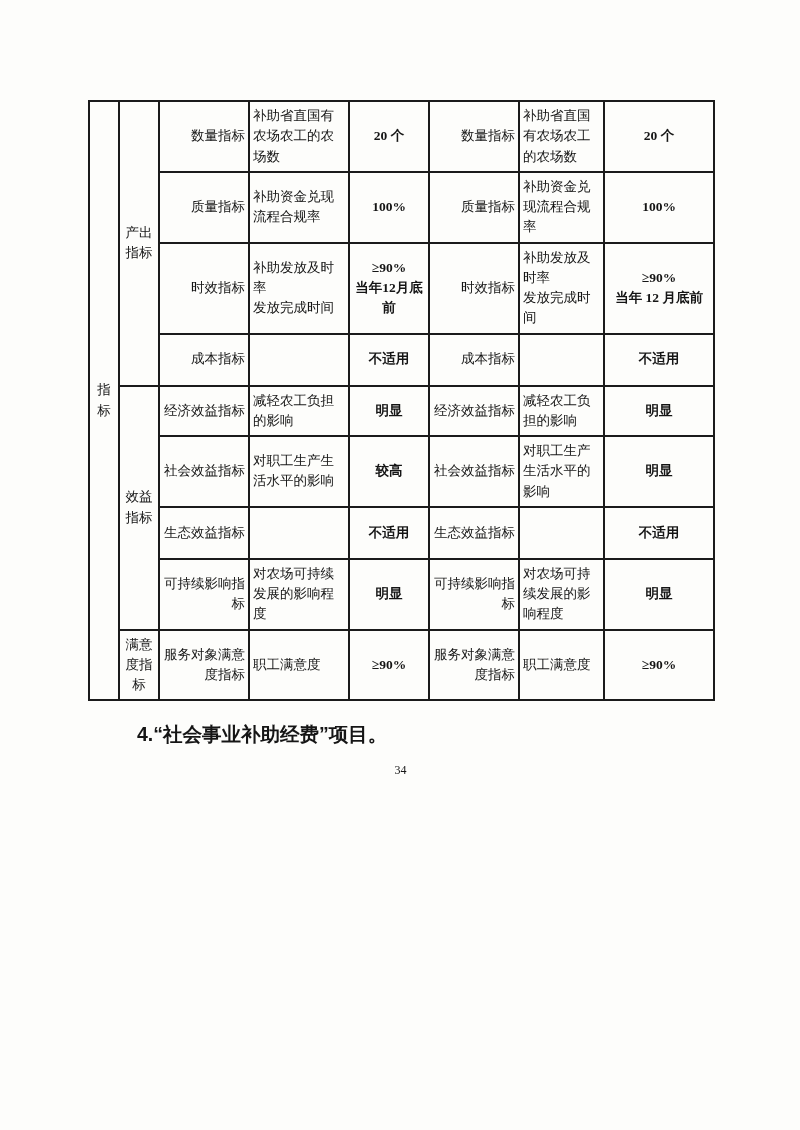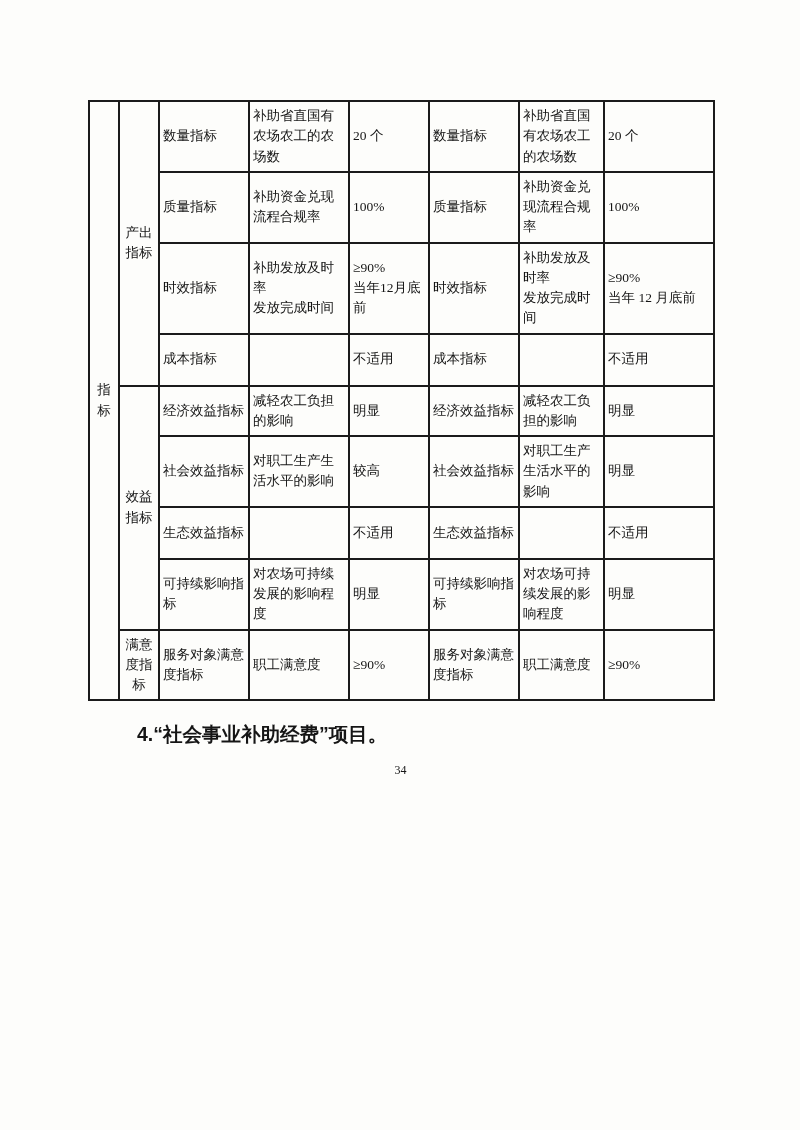--- a/index.html
+++ b/index.html
@@ -13,23 +13,23 @@
     border-collapse:collapse;table-layout:fixed;width:625px;
   }
   table.kpi td{
     border:2px solid #1b1b1b;
     font-size:13.5px;line-height:1.5;
     padding:4px 3px;vertical-align:middle;
     word-break:break-all;
   }
   td.c-axis{vertical-align:top;text-align:center;padding-top:3px;}
   td.c-group{text-align:center;border-radius:19px;}
-  td.c-name{text-align:left;}
+  td.c-name{text-align:right;}
   td.c-desc{text-align:left;white-space:pre-line;}
-  td.c-val{text-align:left;white-space:pre-line;}
+  td.c-val{text-align:center;white-space:pre-line;font-weight:bold;}
   tr.r-short td{height:42px;}
   tr.r-mid td{height:34px;}
   .heading{
     font-family:"Liberation Sans","DejaVu Sans",sans-serif;
     font-weight:bold;font-size:19.5px;
     margin:18px 0 12px 0;text-indent:49px;line-height:30px;
   }
   .para{
     font-size:19.5px;line-height:39px;margin:6px 0 0 0;
     text-align:justify;text-indent:49px;

